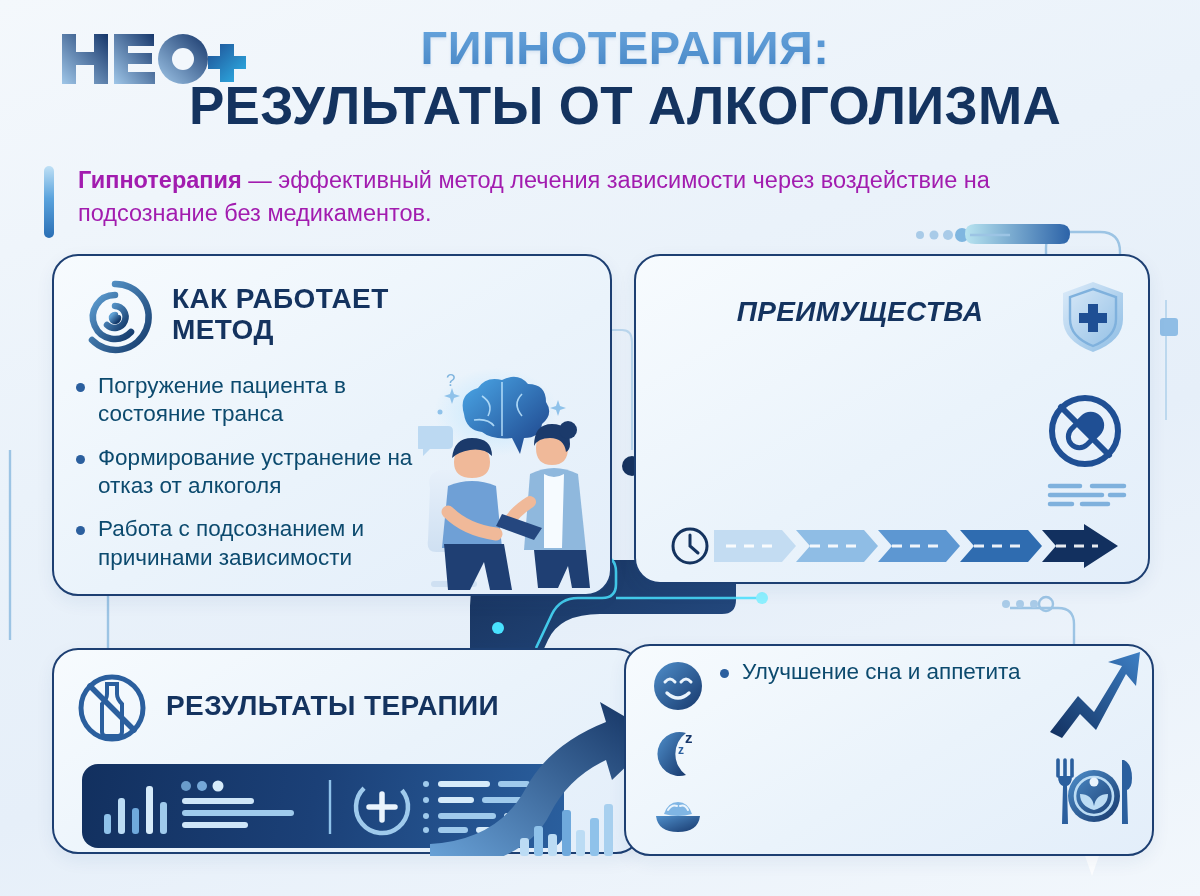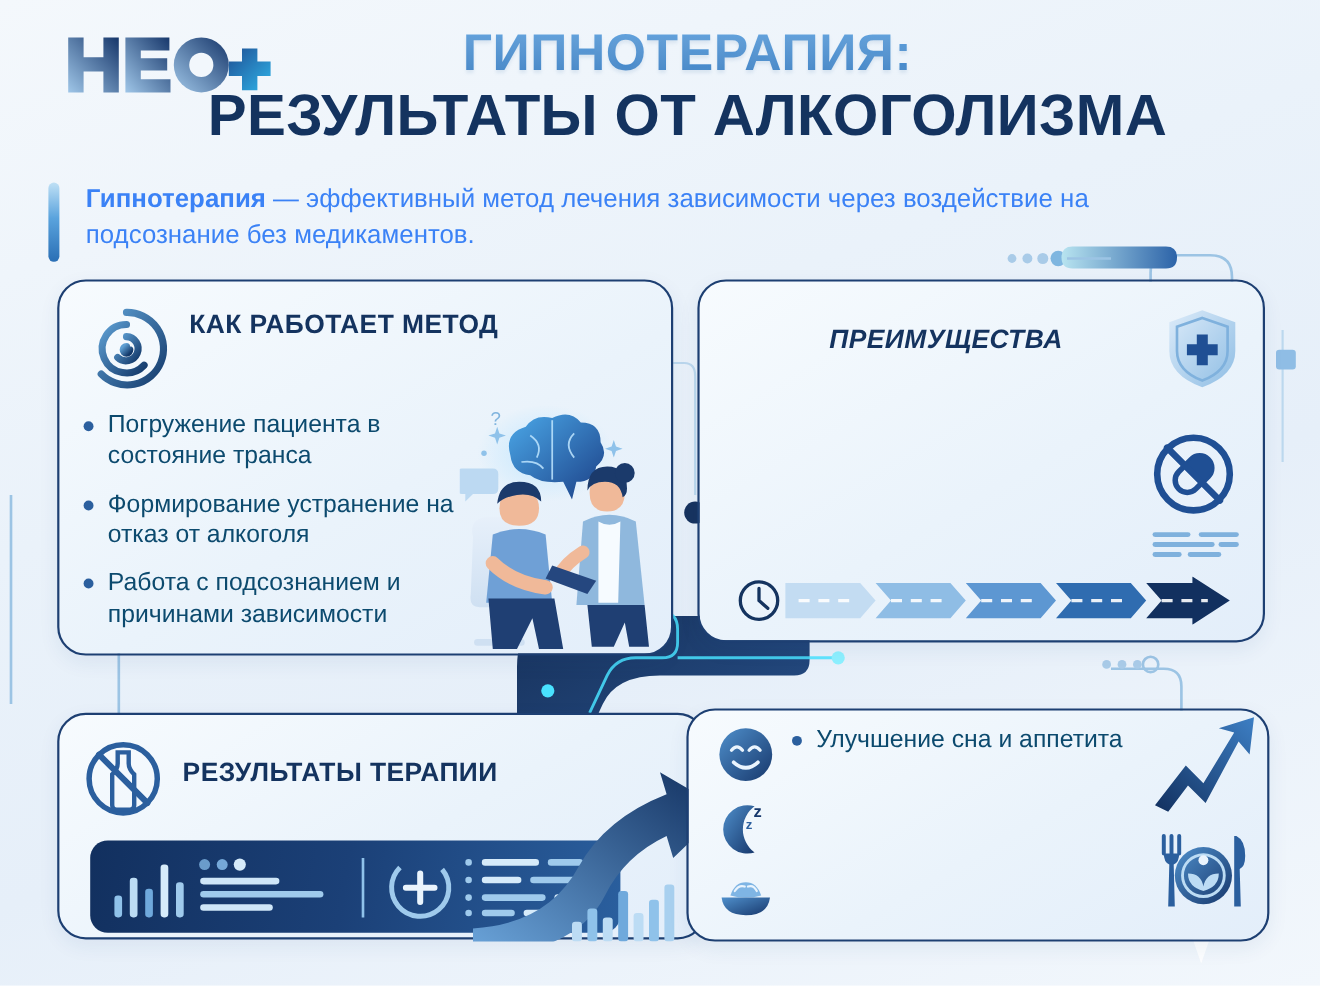--- a/index.html
+++ b/index.html
@@ -25,21 +25,21 @@
     text-shadow: 0 2px 3px rgba(120,160,200,.18);
   }
   .title-2 {
     font-size: 53px; font-weight: 800; letter-spacing: .3px;
     line-height: 1.1; margin-top: 2px;
     background: linear-gradient(180deg,#163a70 0%, #0d2murky 0%, #12305f 100%);
     color: #14335f;
   }
   .subtitle {
     position: absolute; left: 78px; top: 164px; width: 1010px;
-    font-size: 23.5px; line-height: 1.42; color: #3b82f6;
+    font-size: 23.5px; line-height: 1.42; color: #a21caf;
   }
   .subtitle b { font-weight: 700; }
   .sub-bar {
     position: absolute; left: 44px; top: 166px; width: 10px; height: 72px;
     border-radius: 6px;
     background: linear-gradient(180deg,#bfe0f5 0%, #5aa3dd 45%, #2a6fb5 100%);
   }
 
   
   .card {
@@ -47,21 +47,21 @@
     border: 2.2px solid #1d3f72;
     background: linear-gradient(150deg, #f7fbfe 0%, #eaf3fb 55%, #e3eefa 100%);
     box-shadow: 0 6px 18px rgba(30,70,130,.07);
   }
   #card-method { left: 52px; top: 254px; width: 560px; height: 342px; }
   #card-benefits { left: 634px; top: 254px; width: 516px; height: 330px; }
   #card-results { left: 52px; top: 648px; width: 590px; height: 206px; }
   #card-outcomes { left: 624px; top: 644px; width: 530px; height: 212px; }
 
   .card-title {
-    font-size: 24px; font-weight: 800; color: #14335f;
+    font-size: 28px; font-weight: 800; color: #14335f;
     letter-spacing: .4px; line-height: 1.12;
   }
 
   ul.bullets { list-style: none; }
   ul.bullets li {
     position: relative; padding-left: 26px;
     font-size: 22.5px; line-height: 1.26; color: #0c4a6e;
     margin-bottom: 15px;
   }
   ul.bullets li::before {

